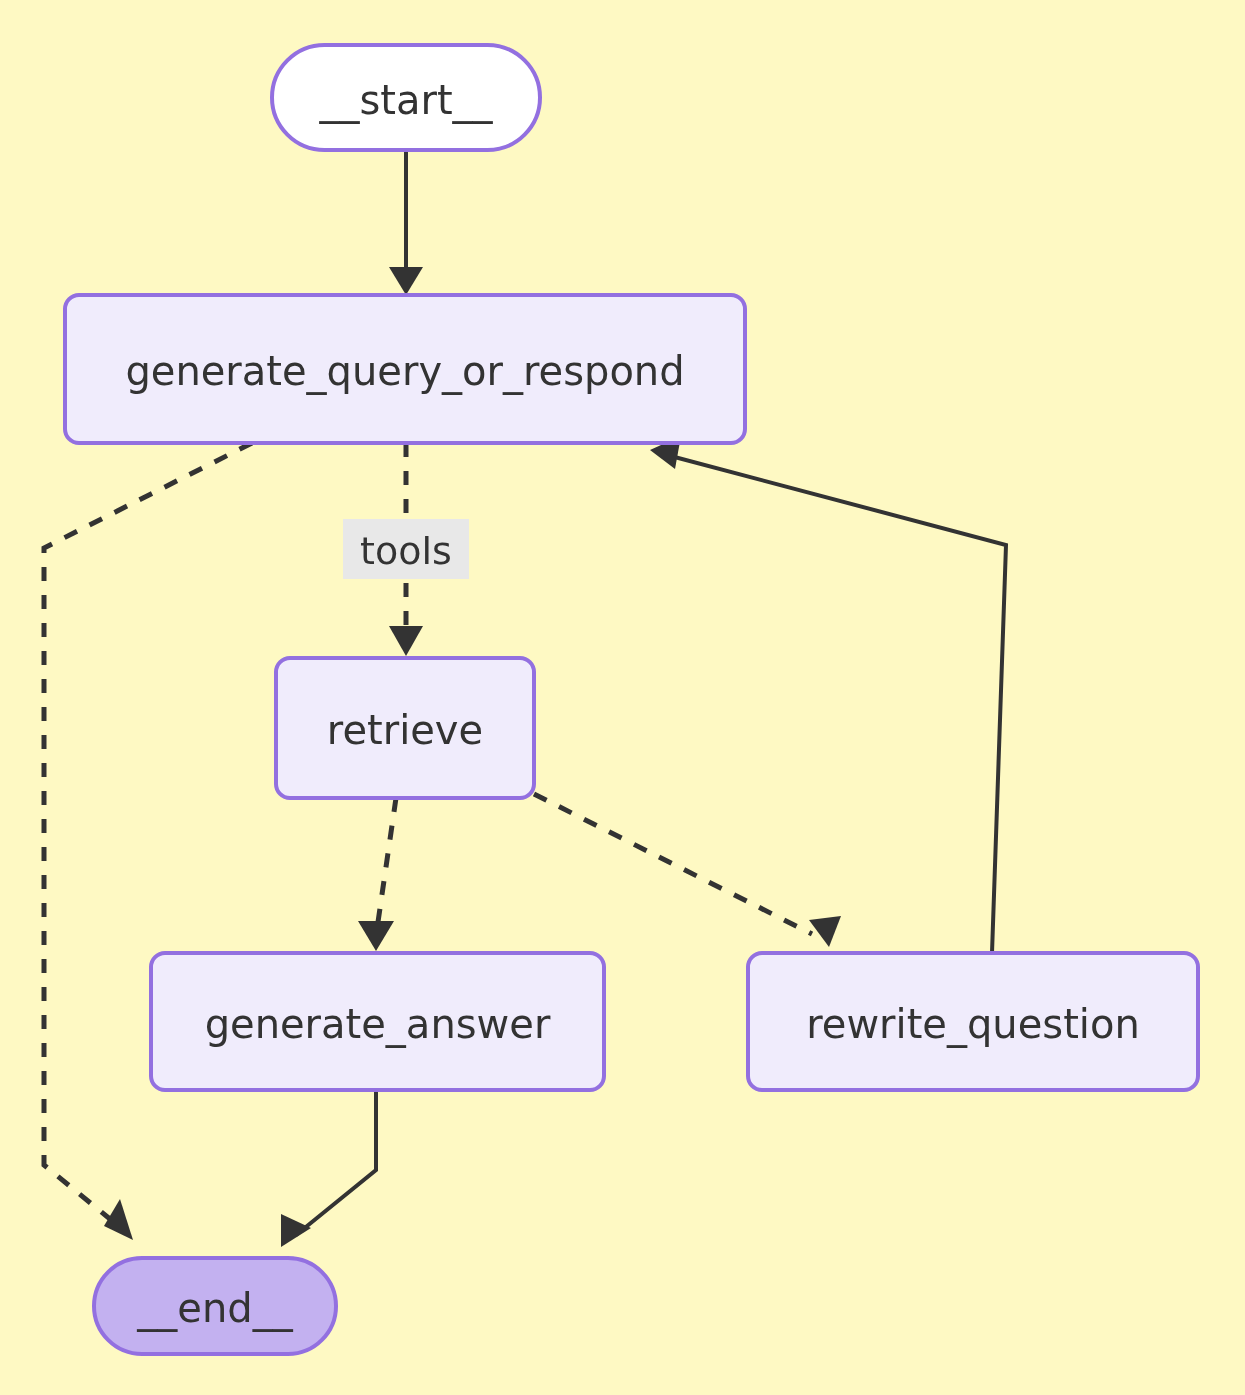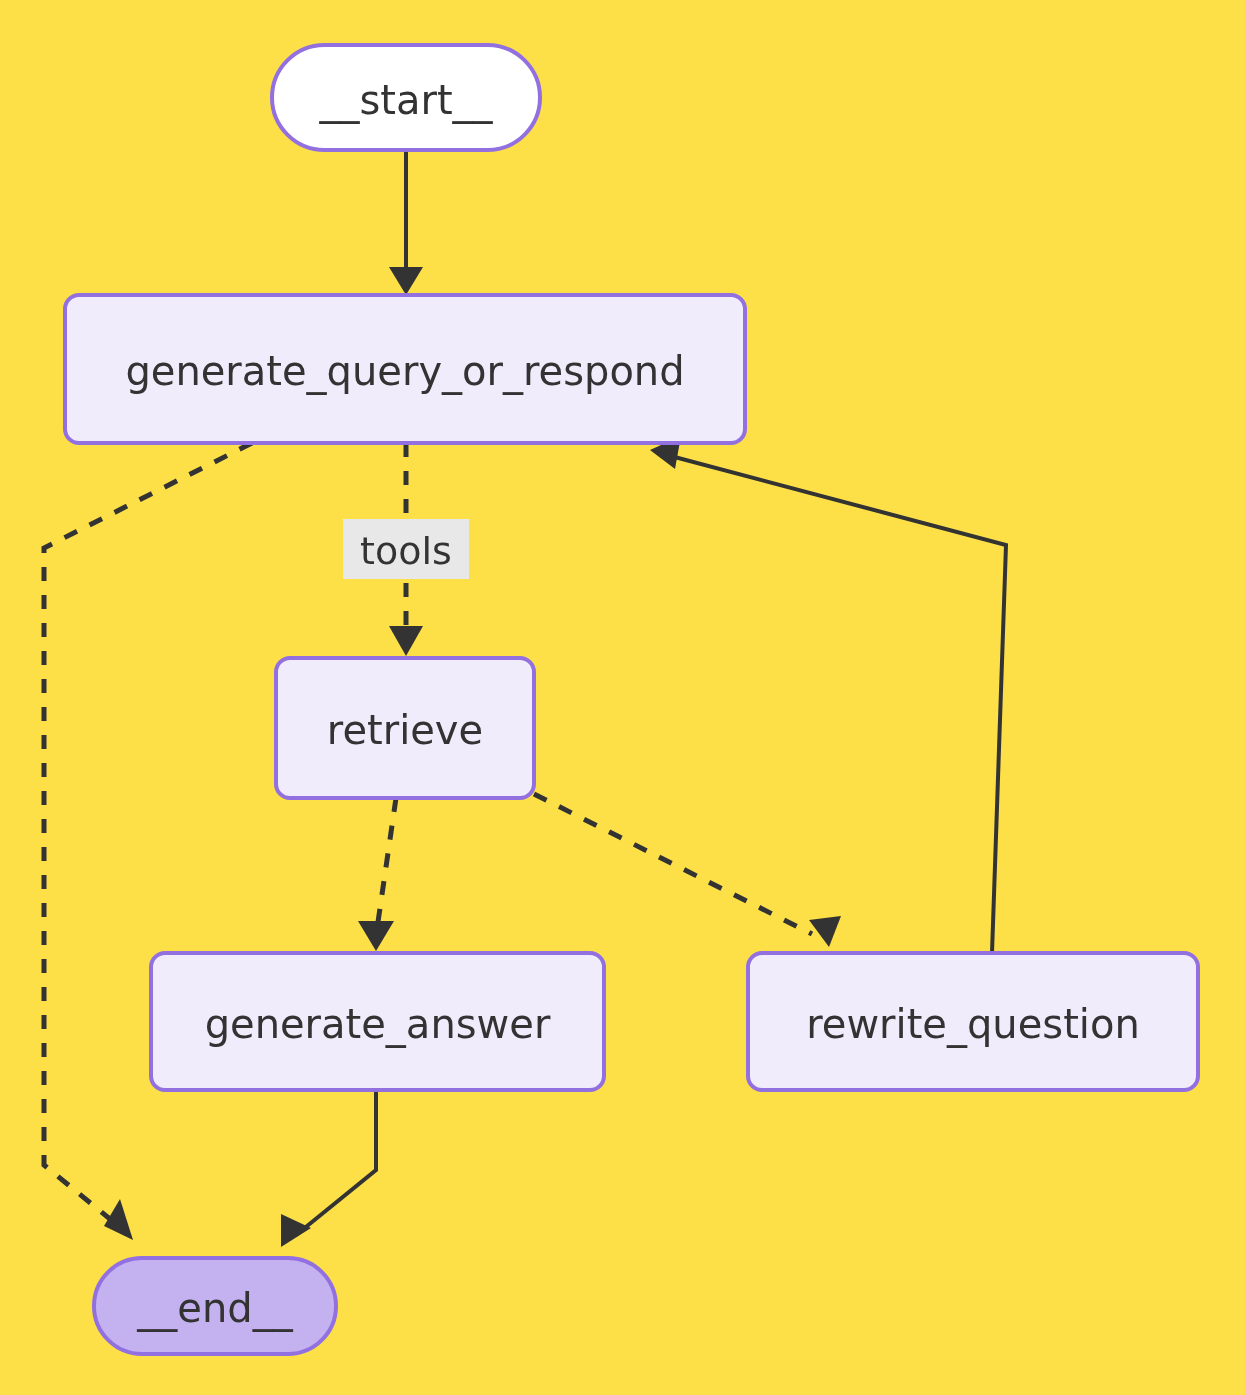--- a/index.html
+++ b/index.html
@@ -10,21 +10,21 @@
   body {
     width: 1245px;
     height: 1395px;
     font-family: "DejaVu Sans", "Liberation Sans", sans-serif;
     overflow: hidden;
   }
   #flowchart-root {
     position: relative;
     width: 1245px;
     height: 1395px;
-    background: #fde047;
+    background: #fef9c3;
   }
   svg#graph {
     display: block;
     width: 1245px;
     height: 1395px;
   }
   .node-shape {
     stroke-width: 4px;
   }
   .node-label {

